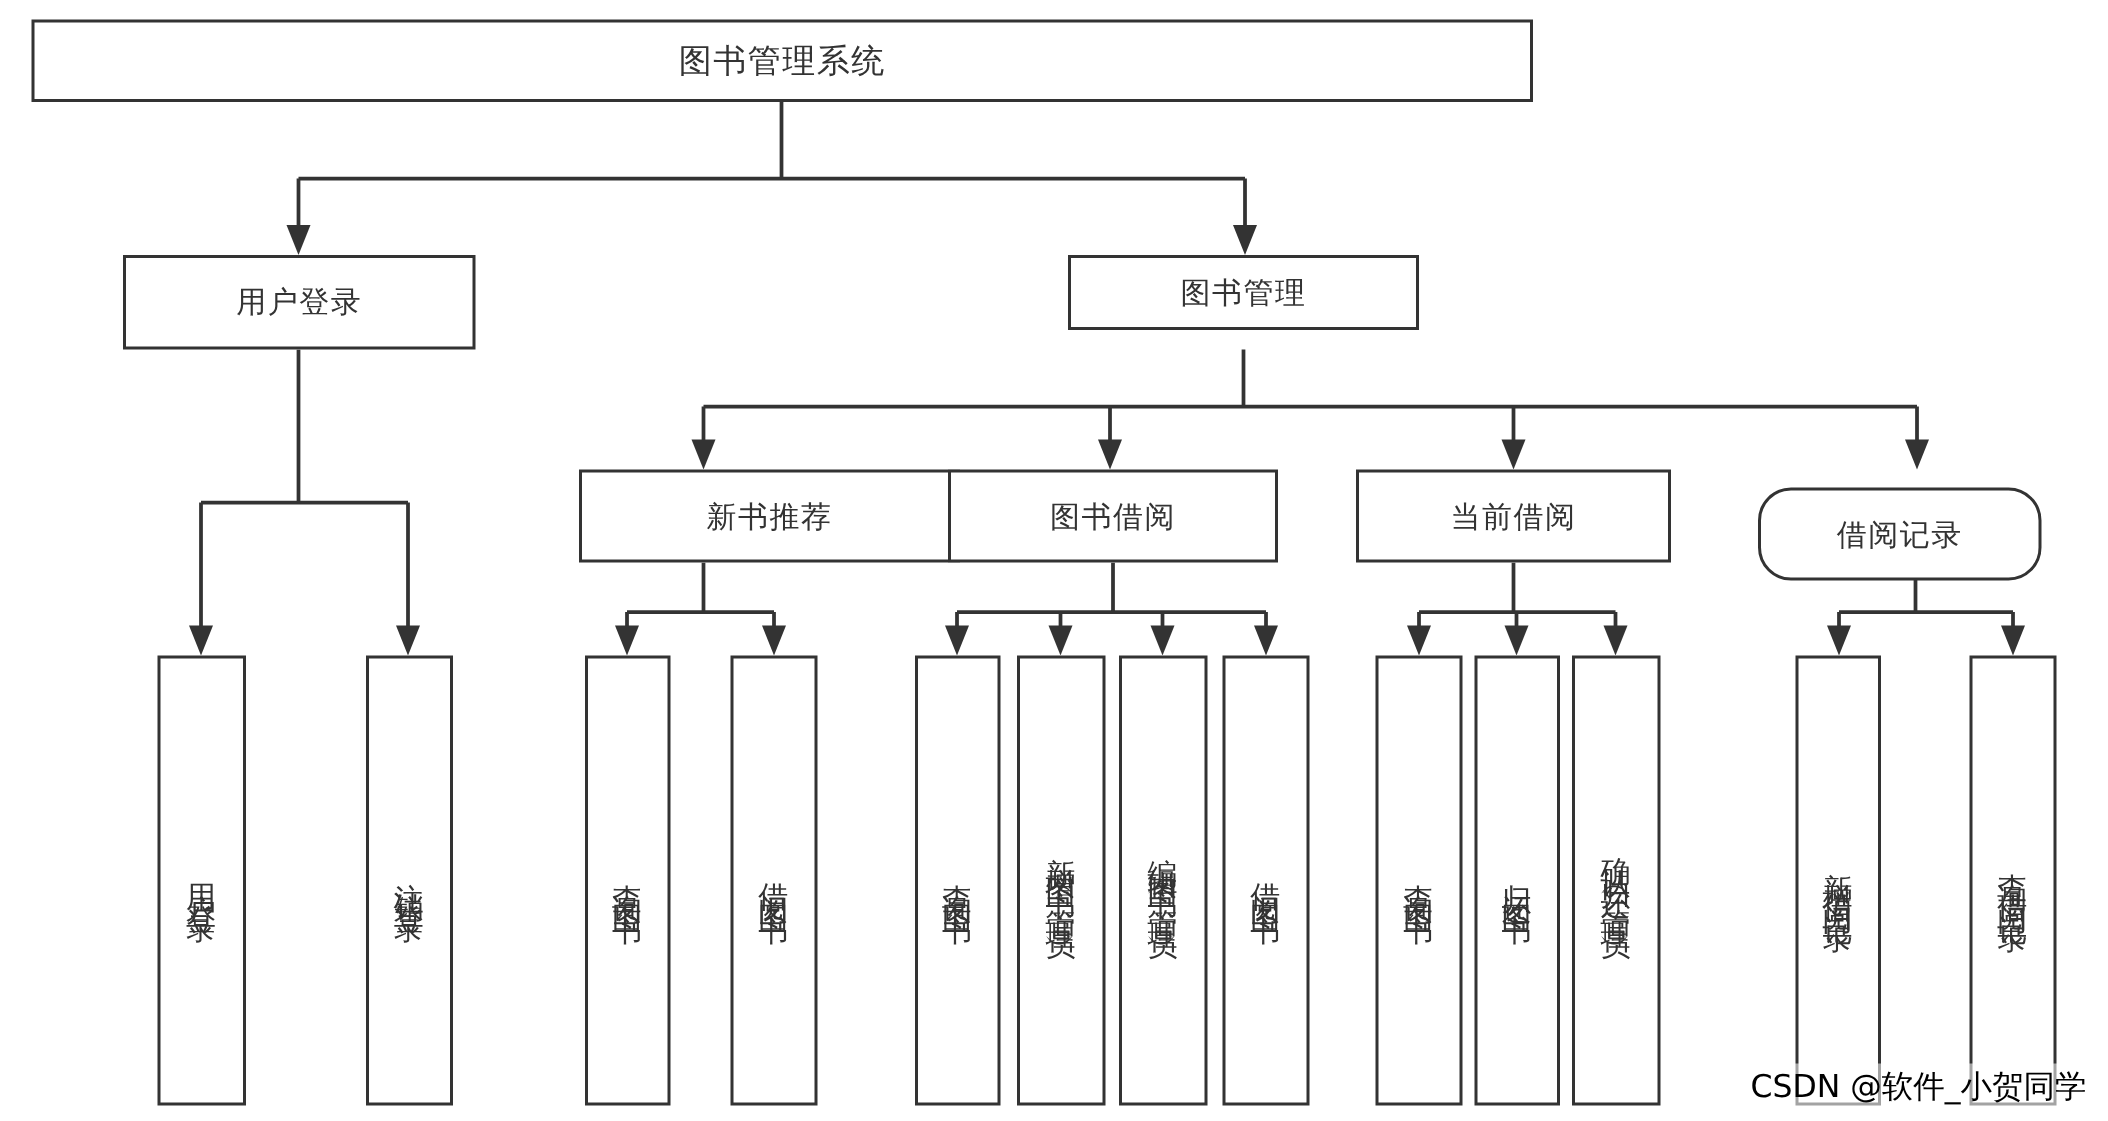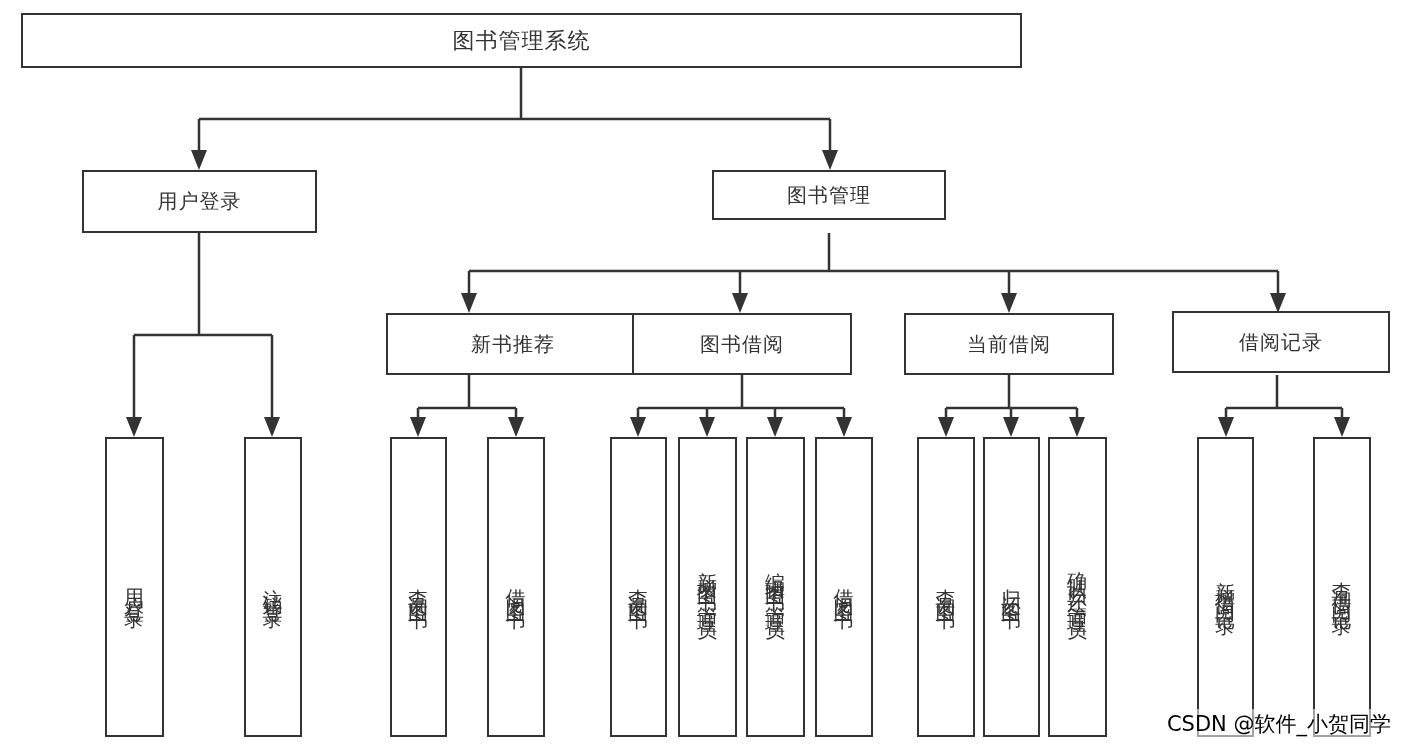--- a/index.html
+++ b/index.html
@@ -115,21 +115,21 @@
 
   <div class="node hbox" style="left:362px; top:313px; width:254px; height:62px;margin-left:24px;">
     <span>新书推荐</span>
   </div>
   <div class="node hbox" style="left:632px; top:313px; width:220px; height:62px;">
     <span>图书借阅</span>
   </div>
   <div class="node hbox" style="left:904px; top:313px; width:210px; height:62px;">
     <span>当前借阅</span>
   </div>
-  <div class="node hbox" style="left:1172px; top:311px; width:218px; height:62px;">
+  <div class="node hbox" style="left:1172px; top:325px; width:189px; height:62px;border-radius:22px;">
     <span>借阅记录</span>
   </div>
 
   <div class="node vbox" style="left:105px; top:437px; width:59px; height:300px;">
     <span>用户登录</span>
   </div>
   <div class="node vbox" style="left:244px; top:437px; width:58px; height:300px;">
     <span>注销登录</span>
   </div>
 

